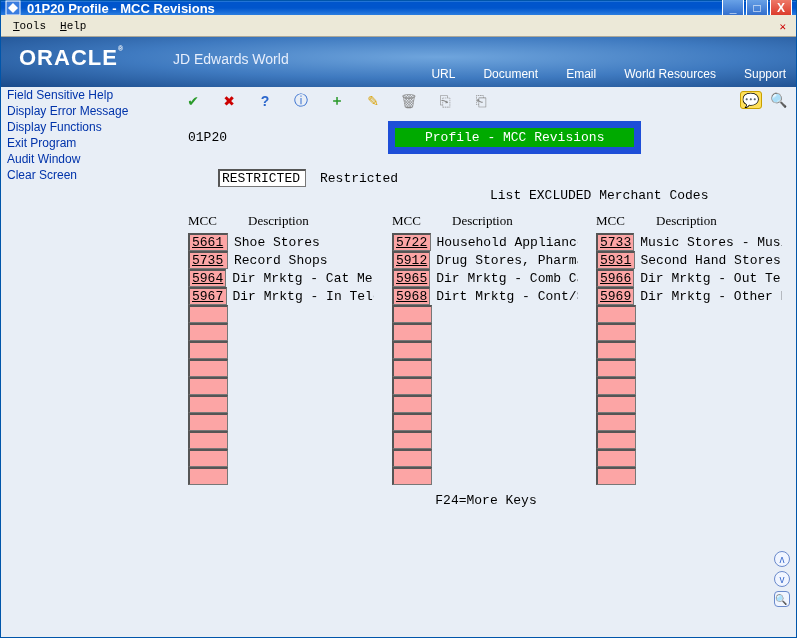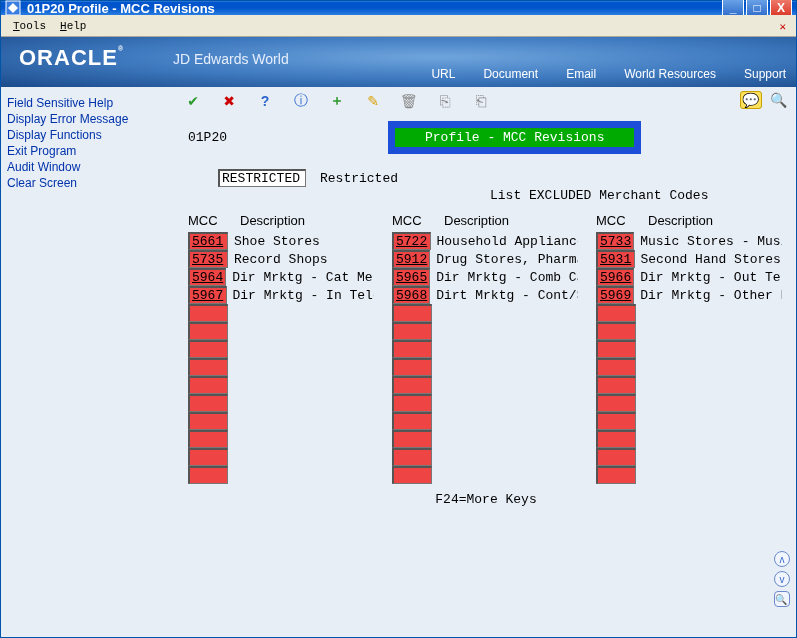--- a/index.html
+++ b/index.html
@@ -15,37 +15,37 @@
   .menubar span { padding:2px 6px; cursor:default; font-size:11px;font-family:Liberation Mono, monospace;}
   .menubar span u { text-decoration:underline;}
   .redx { position:absolute; right:4px; top:3px; color:#c00; font-size:13px;}
   .header { height:50px; background: radial-gradient(ellipse at 55% 40%, #6fa5dd 0%, #3f7ac0 50%, #1a4a8a 100%); position:relative; color:#fff; display:flex; align-items:flex-end;}
   .logo { position:absolute; left:18px; top:8px; font-family: Arial, sans-serif; font-size:22px; font-weight:bold; letter-spacing:1px; color:#fff;}
   .logo small { font-size:7px; vertical-align:top;}
   .logosub { position:absolute; left:172px; top:14px; font-size:14px; color:#e6eefc;}
   .headerlinks { position:absolute; right:10px; bottom:6px; display:flex; gap:28px; font-size:12px;}
   .headerlinks span { color:#fff; cursor:pointer;}
   .client { flex:1; display:flex; background:#e8eef6;}
-  .sidebar { width:175px; background:#e8eef6; padding:8px 6px; border-right:0; }
+  .sidebar { width:175px; background:#e8eef6; padding:0 6px; border-right:0; }
   .sidebar a { display:block; color:#0033aa; font-size:12px; padding:1px 0; text-decoration:none; cursor:pointer;}
   .main { flex:1; display:flex; flex-direction:column; background:#e8eef6; position:relative;}
   .toolbar { height:28px; display:flex; align-items:center; padding:4px 8px; gap:18px;}
   .ticon { width:18px; height:18px; display:flex;align-items:center;justify-content:center;font-size:14px;}
   .rightaux { position:absolute; right:8px; top:4px; display:flex; gap:8px; align-items:center;}
   .content { padding:6px 12px 2px 12px; font-family: "Courier New", monospace; font-size:13px; color:#000;}
   .row { display:flex; align-items:center; margin-bottom:1px;}
   .lbl { width:170px; }
   .greenbar { background:#0a0; color:#fff; padding:2px 30px; font-family:"Courier New",monospace; border:7px solid #1d4ed8;}
   .fld { border:1px solid #777; border-top:2px solid #555; border-left:2px solid #555; background:#fff; height:18px; font-family:"Courier New",monospace; font-size:13px; padding:0 2px; display:inline-block;}
   .cols { display:flex; gap:18px; margin-top:10px;}
   .col { width:186px;}
-  .colhdr { display:flex; gap:12px; font-family:Liberation Sans, sans-serif; font-size:13px; margin-bottom:4px;align-items:center;}
+  .colhdr { display:flex; gap:20px; font-family:Liberation Serif, serif; font-size:13px; margin-bottom:4px;align-items:center;}
   .colhdr .h1{ width:40px;}
   .rowline { display:flex; align-items:center; margin-bottom:0;}
-  .mccbox { width:40px; height:18px; border:1px solid #777;border-top:2px solid #555;border-left:2px solid #555;background:#ef4444;font-family:"Courier New",monospace;font-size:13px; text-decoration:underline; display:flex;align-items:center; padding:0 2px;}
+  .mccbox { width:40px; height:18px; border:1px solid #777;border-top:2px solid #555;border-left:2px solid #555;background:#fca5a5;font-family:"Courier New",monospace;font-size:13px; text-decoration:underline; display:flex;align-items:center; padding:0 2px;}
   .desc { margin-left:6px; font-family:"Courier New",monospace; font-size:13px; white-space:nowrap; overflow:hidden;}
   .footer { text-align:center; font-family:"Courier New",monospace; font-size:13px; padding:6px 0;}
   .scrollaux { position:absolute; right:6px; bottom:30px; display:flex; flex-direction:column; gap:4px;}
   .rndicon { width:16px;height:16px;border:1px solid #6a8acc;border-radius:50%;display:flex;align-items:center;justify-content:center;font-size:10px;color:#3a6acc;background:#f0f5ff; cursor:pointer;}
 </style>
 </head>
 <body>
 
 <div class="window">
 

